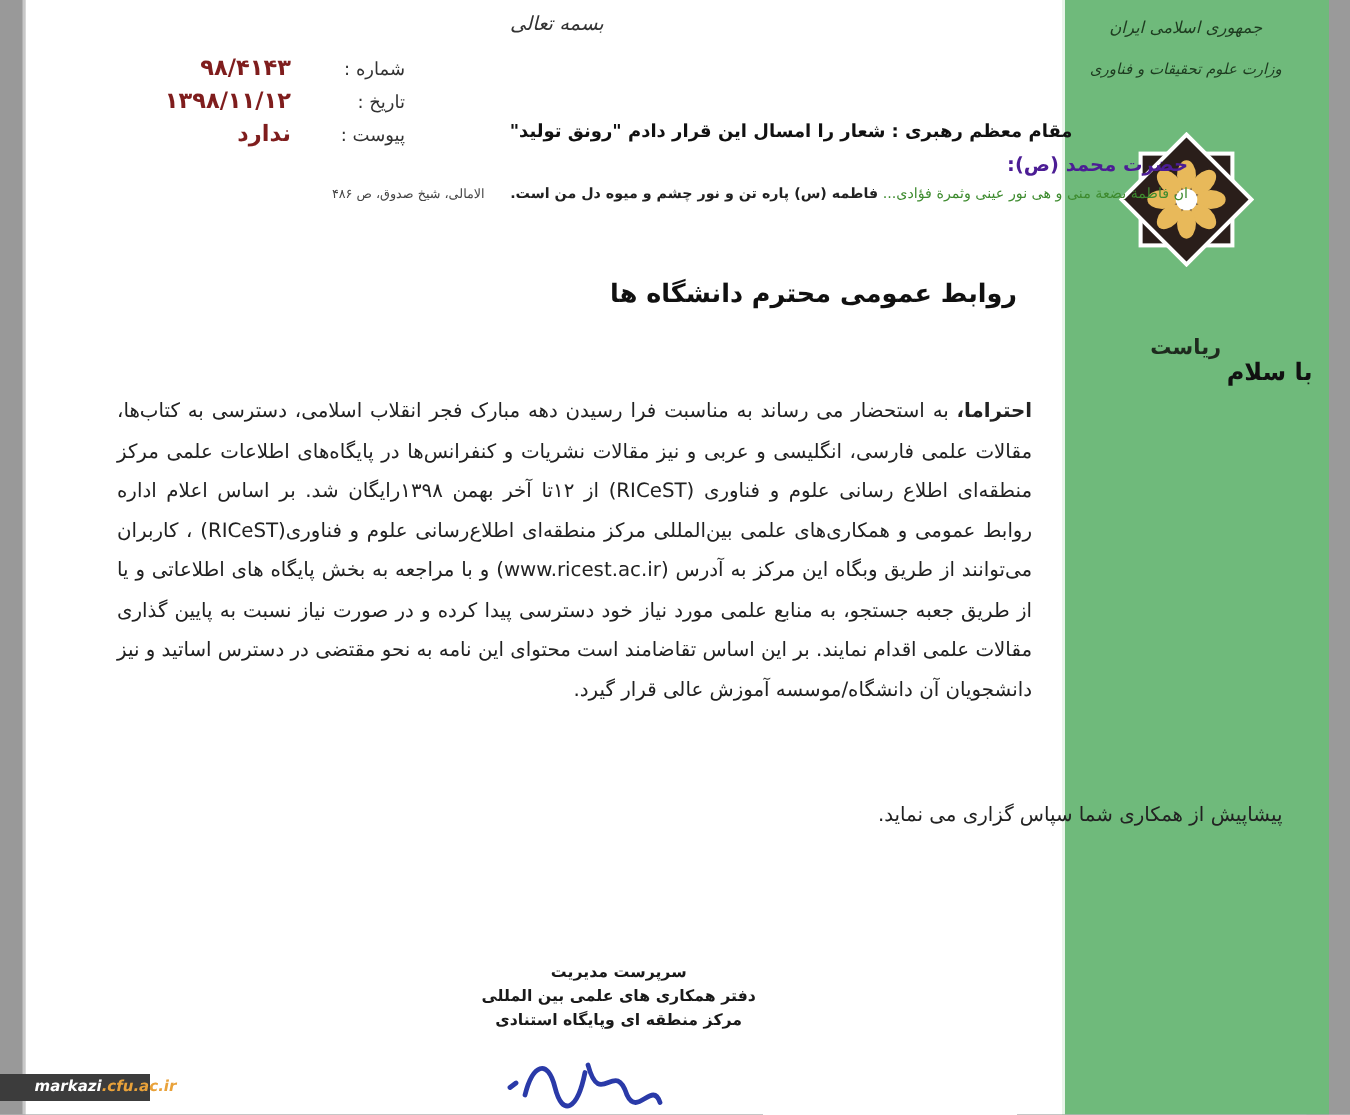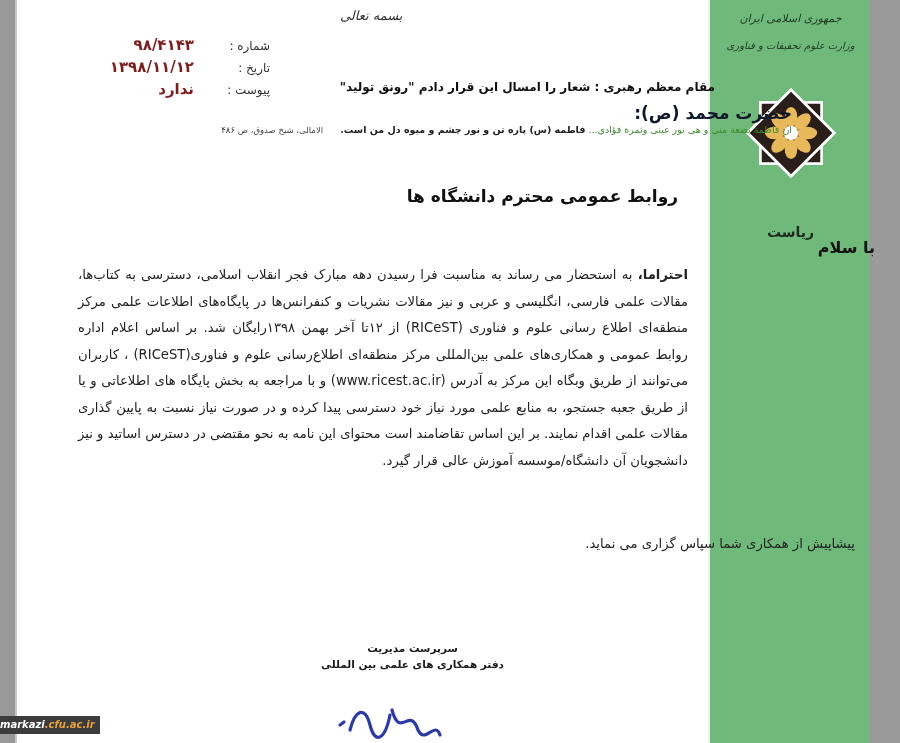--- a/index.html
+++ b/index.html
@@ -5,60 +5,60 @@
   * { box-sizing: border-box; margin: 0; padding: 0; }
   html, body { width: 900px; height: 743px; overflow: hidden; background: #9a9a9a; }
   body { position: relative; font-family: "DejaVu Sans", sans-serif; }
 
   .frame-left { position: absolute; left: 0; top: 0; width: 17px; height: 743px; background: #999999; }
   .frame-left::after { content: ""; position: absolute; right: 0; top: 0; width: 2px; height: 100%; background: #c8c8c8; }
   .frame-right { position: absolute; left: 871px; top: 0; width: 29px; height: 743px; background: #9a9a9a; }
 
   .paper { position: absolute; left: 17px; top: 0; width: 691px; height: 743px; background: #ffffff; }
 
-  .side-band { position: absolute; left: 708px; top: 0; width: 161px; height: 743px; background: #6fba7b; border-left: 2px solid #e9f4ea; }
+  .side-band { position: absolute; left: 708px; top: 0; width: 178px; height: 743px; background: #6fba7b; border-left: 2px solid #e9f4ea; }
   .side-band .gov-line { position: absolute; left: 0; width: 161px; text-align: center; direction: rtl;
     font-family: "DejaVu Serif", serif; font-style: italic; color: #1e3b20; }
   .gov1 { top: 12px; font-size: 11px; }
   .gov2 { top: 40px; font-size: 10px; }
   .center-name { top: 188px; font-size: 11.5px; }
   .presidency { position: absolute; top: 224px; left: 0; width: 161px; text-align: center; direction: rtl;
     font-family: "DejaVu Sans", sans-serif; font-weight: bold; font-size: 14px; color: #1e2a1e; }
   .logo { position: absolute; left: 36px; top: 88px; width: 90px; height: 90px; }
 
   .doc-text { position: absolute; direction: rtl; color: #222; }
   .bismillah { left: 340px; top: 8px; font-family: "DejaVu Serif", serif; font-style: italic; font-size: 13px; color: #333; }
 
   .meta { position: absolute; left: 90px; top: 36px; width: 180px; direction: rtl; font-family: "DejaVu Sans", sans-serif; }
   .meta-row { display: flex; justify-content: flex-start; align-items: baseline; height: 22px; }
   .meta-label { font-size: 12px; color: #333; width: 70px; text-align: right; }
   .meta-value { font-size: 15px; font-weight: bold; color: #7f1d1d; margin-right: 6px; }
 
   .slogan { right: 185px; top: 80px; font-size: 12px; font-weight: bold; color: #111; }
-  .hadith-title { right: 108px; top: 103px; font-size: 17px; font-weight: bold; color: #0f172a; }
+  .hadith-title { right: 108px; top: 103px; font-size: 13px; font-weight: bold; color: #4c1d95; }
   .hadith-line { position: absolute; right: 108px; top: 124px; direction: rtl; font-size: 9.5px; white-space: nowrap; color: #222; }
   .hadith-arabic { color: #3e8b2f; }
   .hadith-persian { font-weight: bold; color: #222; }
   .hadith-source { color: #444; font-size: 8.5px; margin-right: 14px; }
 
   .recipient { right: 222px; top: 186px; font-size: 17px; font-weight: bold; color: #111; }
   .greeting { right: 25px; top: 238px; font-size: 16px; font-weight: bold; color: #111; }
 
   .body-text { position: absolute; left: 78px; top: 262px; width: 610px; direction: rtl; text-align: justify;
     font-family: "DejaVu Sans", sans-serif; font-size: 13.2px; line-height: 26.5px; color: #222; }
   .body-text p { text-align-last: right; }
   .body-text .lead { font-weight: bold; }
   .closing { position: absolute; right: 45px; top: 536px; direction: rtl; font-size: 13.2px; color: #222; }
 
   .signature { position: absolute; left: 300px; top: 640px; width: 225px; direction: rtl; text-align: center;
     font-size: 10.5px; font-weight: bold; line-height: 16px; color: #1a1a1a; }
   .sig-scribble { position: absolute; left: 330px; top: 700px; width: 120px; height: 43px; }
 
   .watermark { position: absolute; left: 0; top: 716px; width: 100px; height: 18px; background: #3c3c3c;
-    font-family: "DejaVu Sans", sans-serif; font-size: 10px; font-weight: bold; font-style: italic; line-height: 18px; padding-left: 0; }
+    font-family: "DejaVu Sans", sans-serif; font-size: 10px; font-weight: bold; font-style: italic; line-height: 18px; padding-left: 23px; }
   .wm-a { color: #ffffff; }
   .wm-b { color: #e9a23a; }
 </style>
 </head>
 <body>
 
 <div class="frame-left"></div>
 <div class="frame-right"></div>
 
 <div class="paper"></div>
@@ -116,18 +116,19 @@
 
 <div class="body-text">
   <p><span class="lead">احتراما،</span><span> به استحضار می رساند به مناسبت فرا رسیدن دهه مبارک فجر انقلاب اسلامی، دسترسی به کتاب‌ها، مقالات علمی فارسی، انگلیسی و عربی و نیز مقالات نشریات و کنفرانس‌ها در پایگاه‌های اطلاعات علمی مرکز منطقه‌ای اطلاع رسانی علوم و فناوری (RICeST) از ۱۲تا آخر بهمن ۱۳۹۸رایگان شد. بر اساس اعلام اداره روابط عمومی و همکاری‌های علمی بین‌المللی مرکز منطقه‌ای اطلاع‌رسانی علوم و فناوری(RICeST) ، کاربران می‌توانند از طریق وبگاه این مرکز به آدرس (www.ricest.ac.ir) و با مراجعه به بخش پایگاه های اطلاعاتی و یا از طریق جعبه جستجو، به منابع علمی مورد نیاز خود دسترسی پیدا کرده و در صورت نیاز نسبت به پایین گذاری مقالات علمی اقدام نمایند. بر این اساس تقاضامند است محتوای این نامه به نحو مقتضی در دسترس اساتید و نیز دانشجویان آن دانشگاه/موسسه آموزش عالی قرار گیرد.</span></p>
 </div>
 
 <div class="closing">پیشاپیش از همکاری شما سپاس گزاری می نماید.</div>
 
 <div class="signature">
   <div>سرپرست مدیریت</div>
   <div>دفتر همکاری های علمی بین المللی</div>
+  <div>مرکز منطقه ای وپایگاه استنادی</div>
 </div>
 <svg class="sig-scribble" viewBox="0 0 120 43">
   <path d="M20 30 C 25 10, 35 5, 40 25 S 55 40, 60 15 M 62 10 C 70 40, 80 5, 88 30 C 95 45, 105 20, 110 35 M 10 25 L 14 22" fill="none" stroke="#2a3aa8" stroke-width="3.2" stroke-linecap="round"></path>
 </svg>
 
 <div class="watermark"><span class="wm-a">markazi</span><span class="wm-b">.cfu.ac.ir</span></div>
 
 </body></html>

